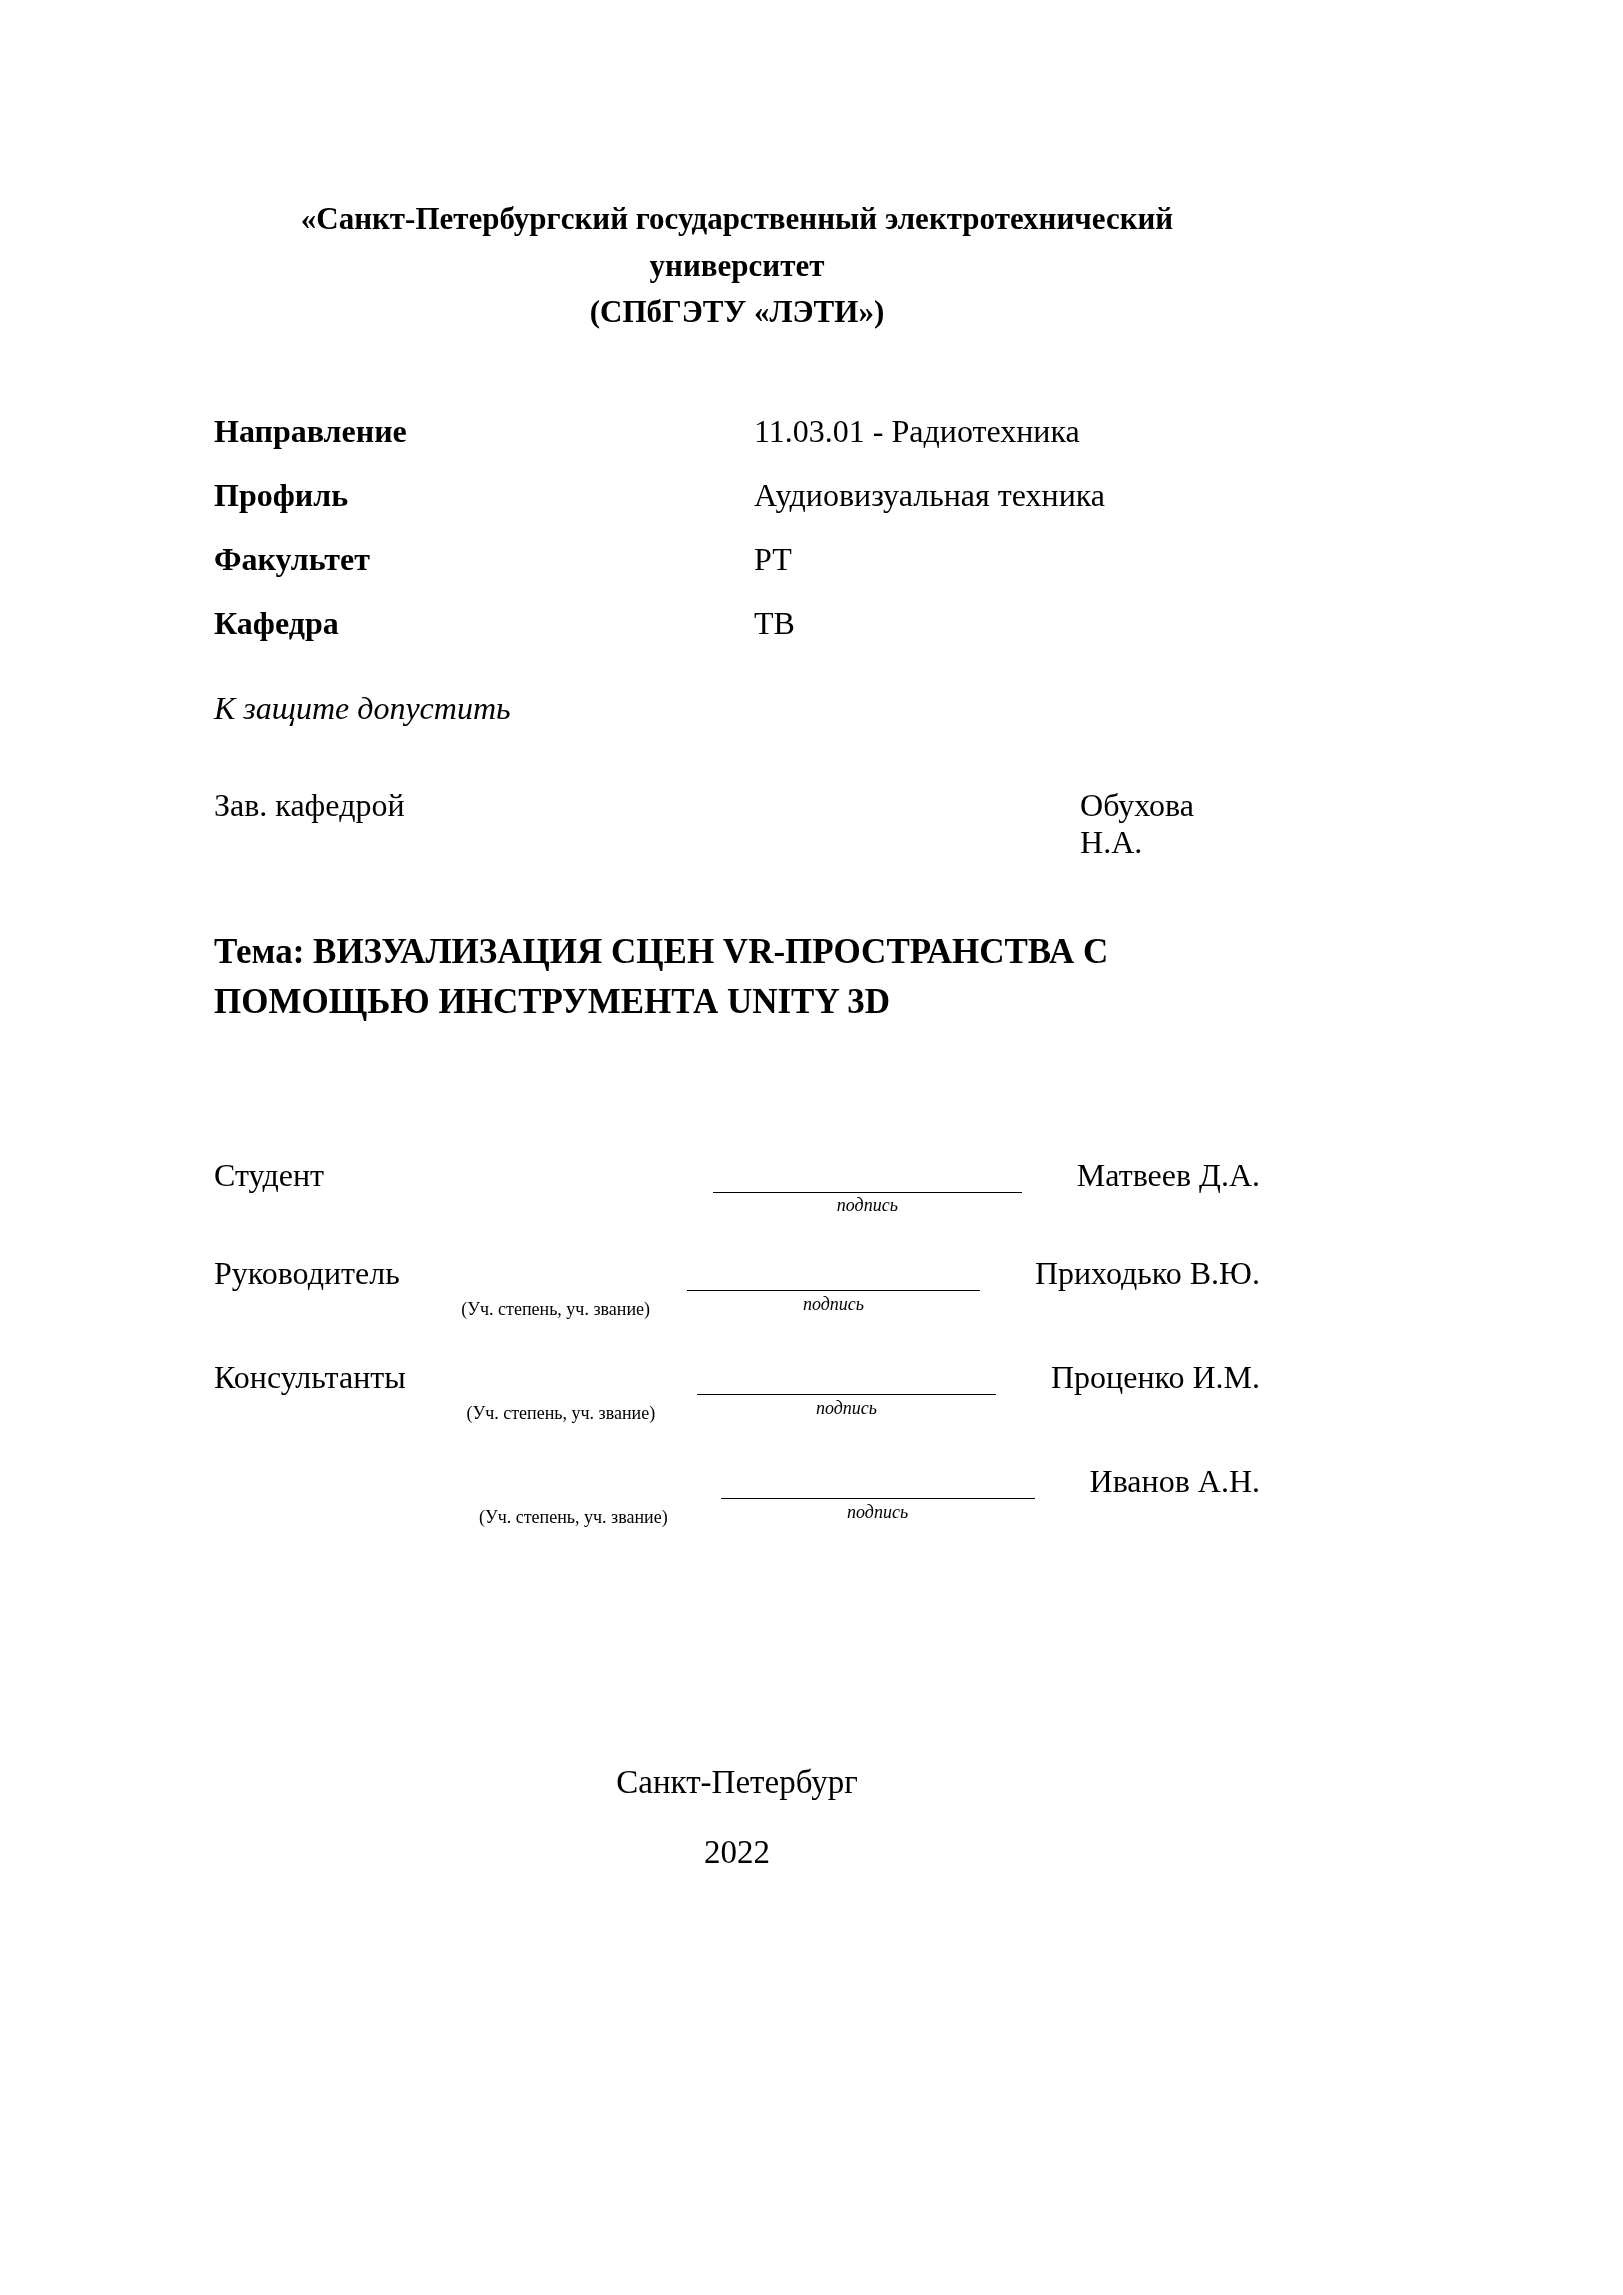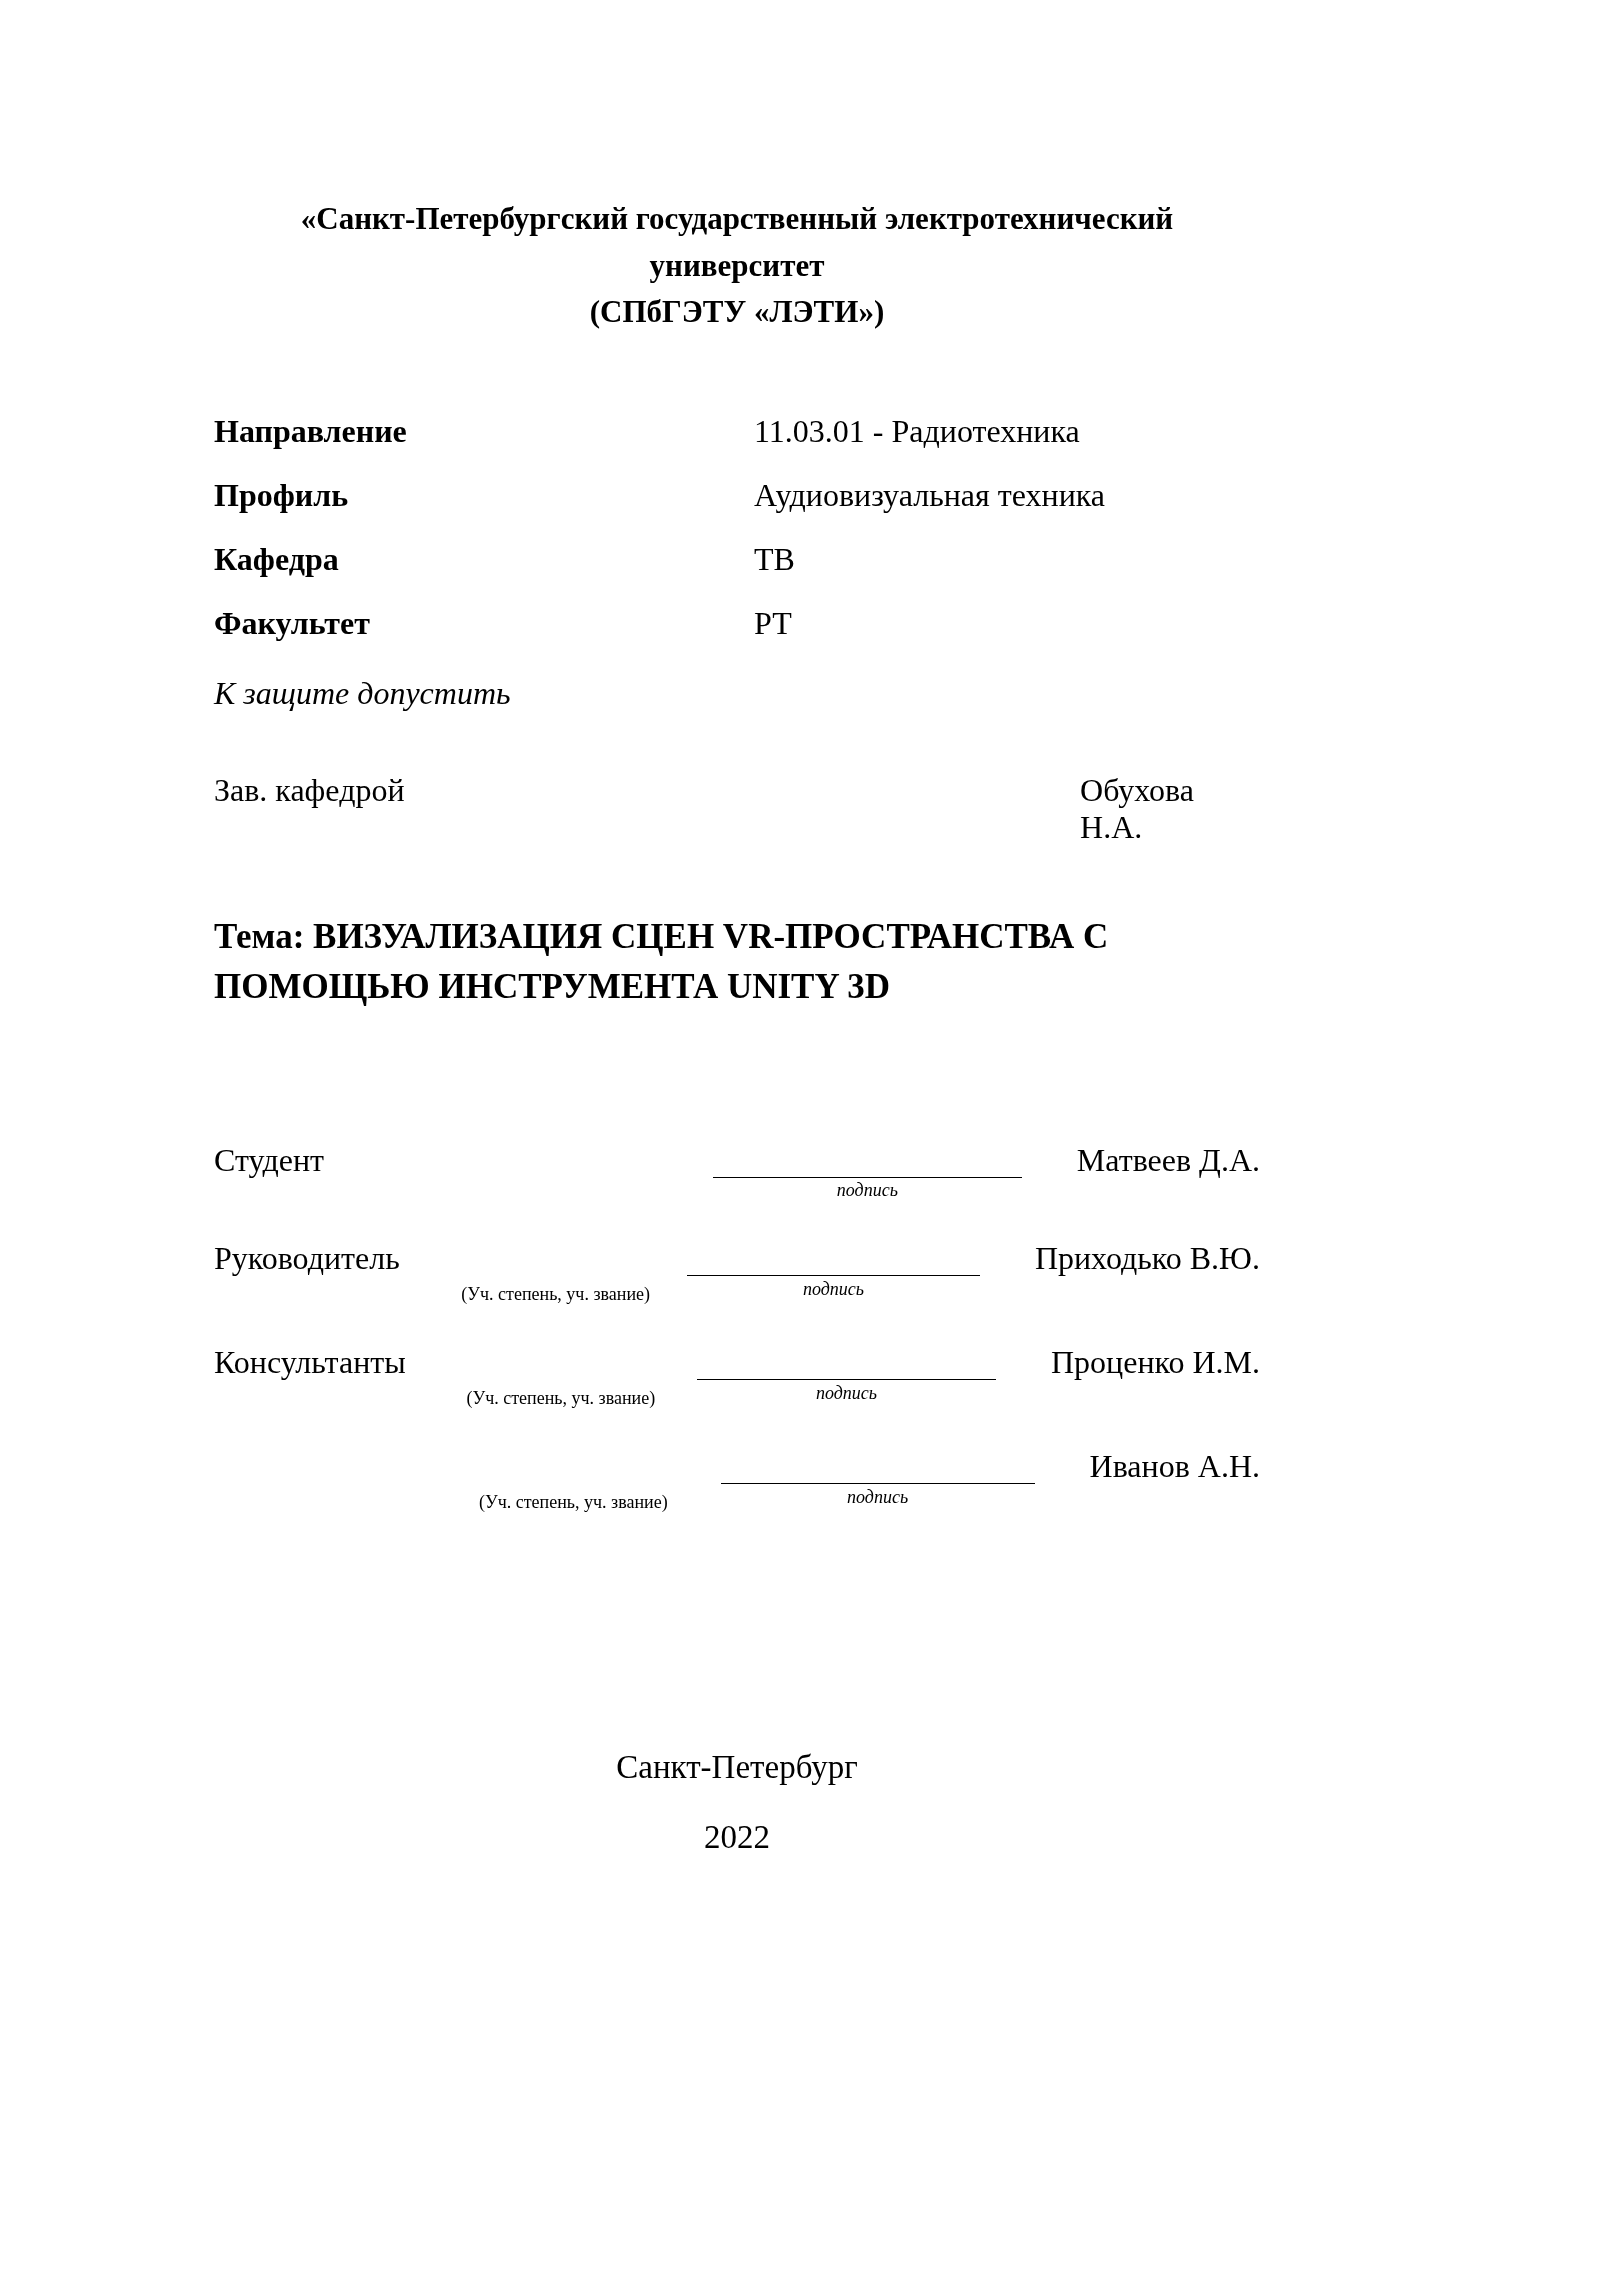--- a/index.html
+++ b/index.html
@@ -23,21 +23,21 @@
     line-height: 1.5;
   }
 
   
   .meta-block { margin-top: 63px; font-size: 32px; }
   .meta-row { display: flex; line-height: 2.0; }
   .meta-label { width: 540px; font-weight: bold; }
   .meta-value { font-weight: normal; }
 
   
-  .approval { margin-top: 20px; font-size: 32px; }
+  .approval { margin-top: 35px; font-size: 32px; }
   .permit-line { font-style: italic; }
   .head-row { display: flex; margin-top: 60px; }
   .head-label { width: 886px; }
   .head-name { }
 
   
   .main-title {
     margin-top: 149px;
     text-align: center;
     font-weight: bold;
@@ -91,26 +91,26 @@
   <div class="meta-block">
     <div class="meta-row">
       <div class="meta-label">Направление</div>
       <div class="meta-value">11.03.01 - Радиотехника</div>
     </div>
     <div class="meta-row">
       <div class="meta-label">Профиль</div>
       <div class="meta-value">Аудиовизуальная техника</div>
     </div>
     <div class="meta-row">
+      <div class="meta-label">Факультет</div>
+      <div class="meta-value">РТ</div>
+    </div>
+    <div class="meta-row">
       <div class="meta-label">Кафедра</div>
       <div class="meta-value">ТВ</div>
-    </div>
-    <div class="meta-row">
-      <div class="meta-label">Факультет</div>
-      <div class="meta-value">РТ</div>
     </div>
   </div>
 
   <div class="approval">
     <div class="permit-line">К защите допустить</div>
     <div class="head-row">
       <div class="head-label">Зав. кафедрой</div>
       <div class="head-name">Обухова Н.А.</div>
     </div>
   </div>

